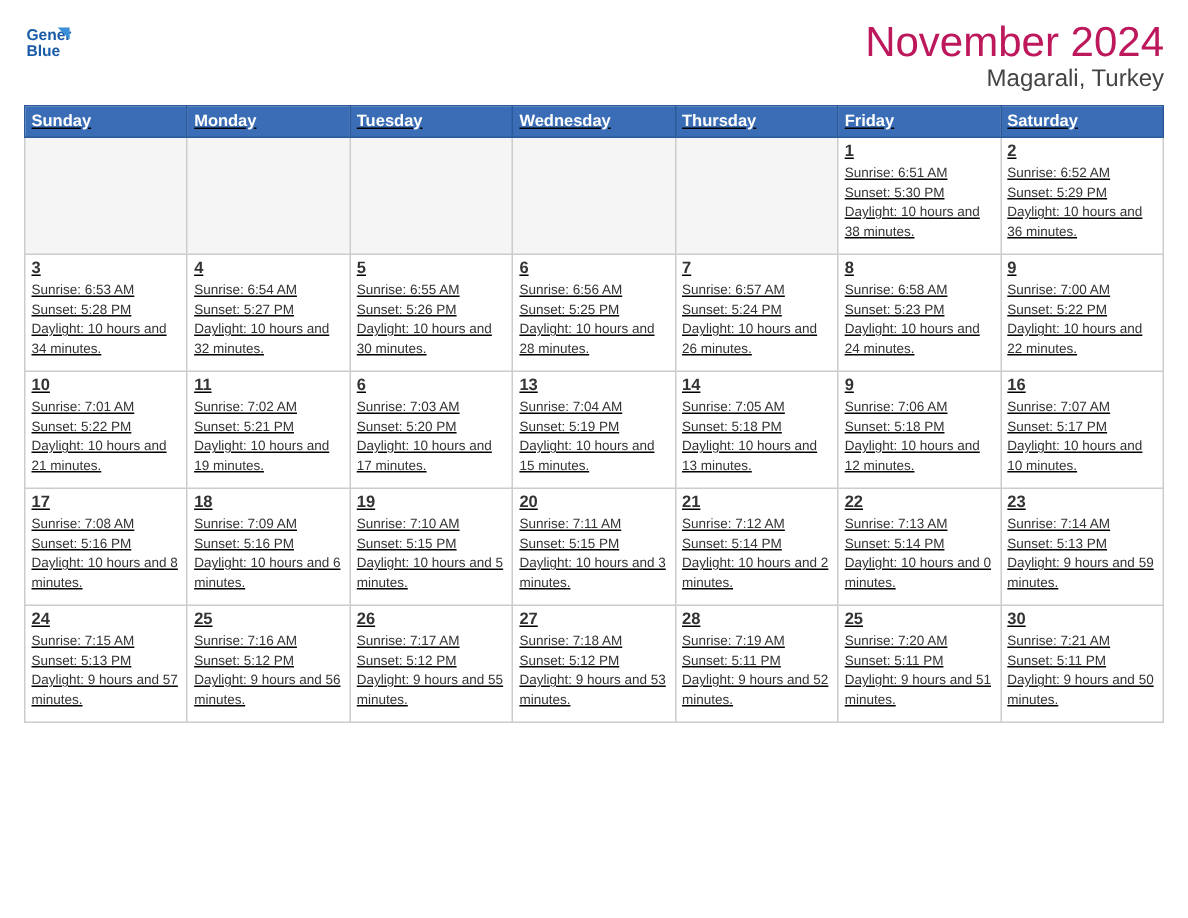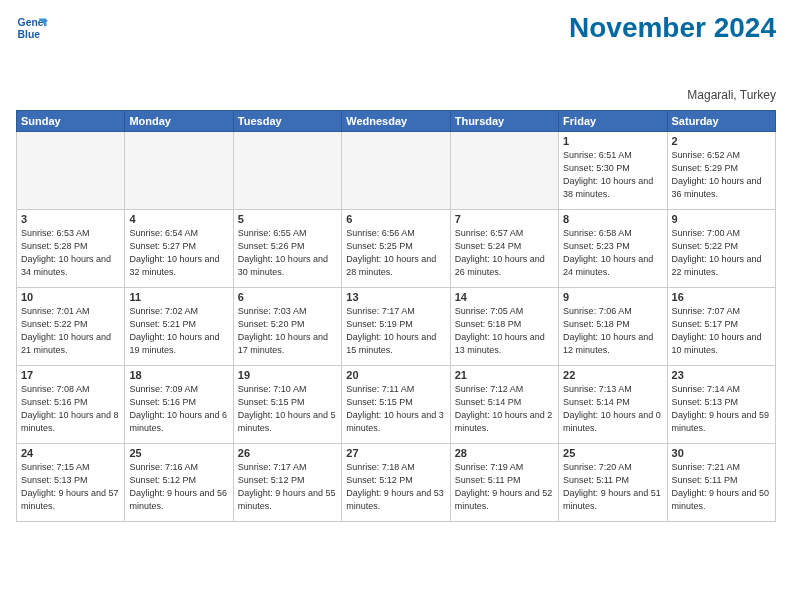--- a/index.html
+++ b/index.html
@@ -28,33 +28,33 @@
     }
     .logo-icon {
       width: 32px;
       height: 32px;
     }
     .title-area {
       text-align: right;
     }
     .month-title {
       font-size: 28px;
-      font-weight: bold;
-      color: #0369a1;
+      font-weight: normal;
+      color: #be185d;
       margin-left: 37px;
     }
     .location-title {
-      font-size: 12px;
+      font-size: 16px;
       color: #444;
-      margin-top: 44px;
     }
     table {
       width: 100%;
       border-collapse: collapse;
       table-layout: fixed;
+      text-decoration: underline;
     }
     th {
       background: #3a6db5;
       color: #fff;
       font-size: 11px;
       font-weight: bold;
       padding: 4px 4px;
       text-align: left;
       border: 1px solid #2a5a9a;
     }
@@ -202,21 +202,21 @@
           </td>
           <td>
             <span class="day-num">6</span>
             <div class="day-info">Sunrise: 7:03 AM
 Sunset: 5:20 PM
 Daylight: 10 hours
 and 17 minutes.</div>
           </td>
           <td>
             <span class="day-num">13</span>
-            <div class="day-info">Sunrise: 7:17 AM
+            <div class="day-info">Sunrise: 7:04 AM
 Sunset: 5:19 PM
 Daylight: 10 hours
 and 15 minutes.</div>
           </td>
           <td>
             <span class="day-num">14</span>
             <div class="day-info">Sunrise: 7:05 AM
 Sunset: 5:18 PM
 Daylight: 10 hours
 and 13 minutes.</div>

